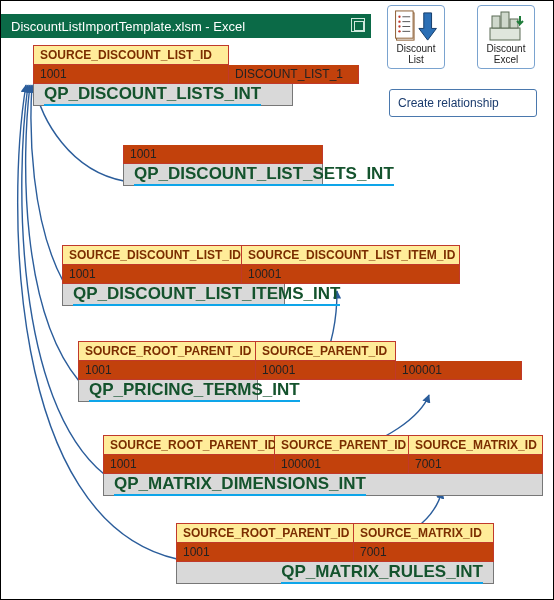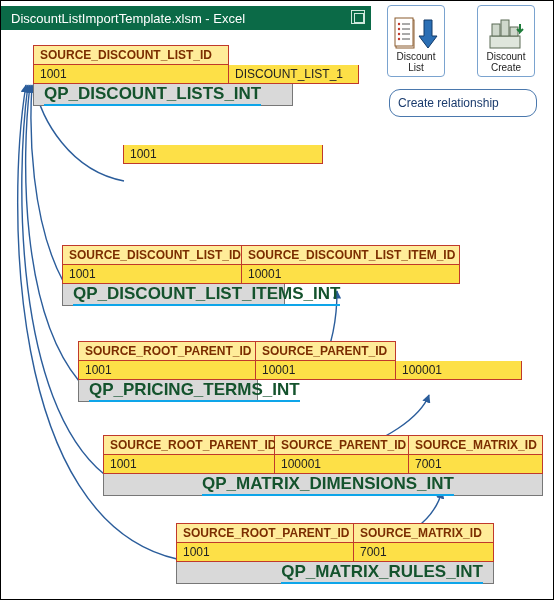--- a/index.html
+++ b/index.html
@@ -1,40 +1,40 @@
 <!DOCTYPE html>
 <html><head>
 <meta charset="utf-8">
 <style>
   *{box-sizing:border-box}
   body{margin:0;font-family:"Segoe UI",Arial,sans-serif;background:#fff}
   #canvas{position:relative;width:554px;height:600px;border:1px solid #000;overflow:hidden}
 
   
-  .titlebar{position:absolute;left:0;top:5px;width:370px;height:24px;background:#0b6a47;color:#fff;font-size:13px;display:flex;align-items:center;padding-left:10px}
+  .titlebar{position:absolute;left:0;top:13px;width:370px;height:24px;background:#0b6a47;color:#fff;font-size:13px;display:flex;align-items:center;padding-left:10px}
   .titlebar .restore{position:absolute;right:6px;top:4px;width:14px;height:14px;border:1px solid #cfe8dc}
   .titlebar .restore::before{content:"";position:absolute;left:2px;top:2px;width:8px;height:8px;border:1px solid #cfe8dc;background:#0b6a47}
 
   
-  .ribbon-btn{position:absolute;top:4px;width:58px;height:72px;border:1px solid #7aa3cf;border-radius:4px;background:#fff;font-size:10px;text-align:center;color:#222;display:flex;flex-direction:column;align-items:center;justify-content:flex-end;padding-bottom:3px}
+  .ribbon-btn{position:absolute;top:4px;width:58px;height:64px;border:1px solid #7aa3cf;border-radius:4px;background:#fff;font-size:10px;text-align:center;color:#222;display:flex;flex-direction:column;align-items:center;justify-content:flex-end;padding-bottom:3px}
   .ribbon-btn svg{margin-top:3px}
   .ribbon-btn.dl{left:386px}
   .ribbon-btn.pi{left:476px}
   .ribbon-btn .lbl{line-height:1.05}
 
   
-  .callout{position:absolute;left:388px;top:88px;width:148px;border:1px solid #4a78ad;border-radius:11px;padding:6px 8px;font-size:12px;color:#1a3b6d;background:#fff}
+  .callout{position:absolute;left:388px;top:88px;width:148px;border:1px solid #4a78ad;border-radius:3px;padding:6px 8px;font-size:12px;color:#1a3b6d;background:#fff}
 
   
   .tbl{position:absolute;font-size:12px;color:#222}
   .tbl .hdrs{display:flex}
   .tbl .hdrs .h{background:#ffec99;border:1px solid #c0392b;color:#7b2d00;font-weight:600;padding:2px 6px;white-space:nowrap}
   .tbl .hdrs .h.req{color:#b71c1c}
   .tbl .vals{display:flex}
-  .tbl .vals .v{border:1px solid #c0392b;border-top:0;background:#fde047;padding:2px 6px;white-space:nowrap}
+  .tbl .vals .v{border:1px solid #c0392b;border-top:0;background:#c2410c;padding:2px 6px;white-space:nowrap}
   .tbl .footer{display:flex;align-items:center;background:#d9d9d9;border:1px solid #777;border-top:0;height:22px;padding-left:10px}
   .tbl .footer .name{color:#14532d;font-weight:700;border-bottom:2px solid #0ea5e9;display:inline-block;font-size:17px}
 
   svg.conn{position:absolute;left:0;top:0;width:554px;height:600px;pointer-events:none}
 </style>
 </head>
 <body>
 
 <div id="canvas">
 
@@ -76,21 +76,21 @@
   </div>
 
   <div class="ribbon-btn pi">
     <svg width="40" height="34" viewBox="0 0 40 34">
       <rect x="4" y="18" width="30" height="12" fill="#dfe6dc" stroke="#5a6b55"></rect>
       <rect x="6" y="6" width="8" height="12" fill="#cfd8cc" stroke="#5a6b55"></rect>
       <rect x="15" y="2" width="8" height="16" fill="#cfd8cc" stroke="#5a6b55"></rect>
       <rect x="24" y="9" width="8" height="9" fill="#cfd8cc" stroke="#5a6b55"></rect>
       <path d="M34 6 v8 l3-3 m-3 3 l-3-3" stroke="#1e7c3a" stroke-width="2" fill="none"></path>
     </svg>
-    <span class="lbl"><span>Discount</span><br><span>Create</span></span>
+    <span class="lbl"><span>Discount</span><br><span>Excel</span></span>
   </div>
 
   <div class="callout">
     <span>Create relationship</span><br>
   </div>
 
   <div class="tbl" style="left:32px;top:44px">
     <div class="hdrs">
       <div class="h" style="width:196px">SOURCE_DISCOUNT_LIST_ID</div>
     </div>
@@ -100,20 +100,23 @@
     </div>
     <div class="footer" style="width:260px">
         <span class="name">QP_DISCOUNT_LISTS_INT</span>
       </div>
   </div>
 
   <div class="tbl" style="left:122px;top:144px">
     <div class="vals">
       <div class="v" style="width:200px">1001</div>
     </div>
+    <div class="footer" style="width:200px">
+        <span class="name">QP_DISCOUNT_LIST_SETS_INT</span>
+      </div>
   </div>
 
   <div class="tbl" style="left:61px;top:244px">
     <div class="hdrs">
       <div class="h" style="width:180px">SOURCE_DISCOUNT_LIST_ID</div>
       <div class="h" style="width:218px;border-left:0">SOURCE_DISCOUNT_LIST_ITEM_ID</div>
     </div>
     <div class="vals">
       <div class="v" style="width:180px">1001</div>
       <div class="v" style="width:218px;border-left:0">10001</div>
@@ -142,21 +145,21 @@
     <div class="hdrs">
       <div class="h" style="width:172px">SOURCE_ROOT_PARENT_ID</div>
       <div class="h" style="width:134px;border-left:0">SOURCE_PARENT_ID</div>
       <div class="h" style="width:134px;border-left:0">SOURCE_MATRIX_ID</div>
     </div>
     <div class="vals">
       <div class="v" style="width:172px">1001</div>
       <div class="v" style="width:134px;border-left:0">100001</div>
       <div class="v" style="width:134px;border-left:0">7001</div>
     </div>
-    <div class="footer" style="width:440px;justify-content:center">
+    <div class="footer" style="width:440px;justify-content:flex-start">
         <span class="name">QP_MATRIX_DIMENSIONS_INT</span>
       </div>
   </div>
 
   <div class="tbl" style="left:175px;top:522px">
     <div class="hdrs">
       <div class="h" style="width:178px">SOURCE_ROOT_PARENT_ID</div>
       <div class="h" style="width:140px;border-left:0">SOURCE_MATRIX_ID</div>
     </div>
     <div class="vals">

